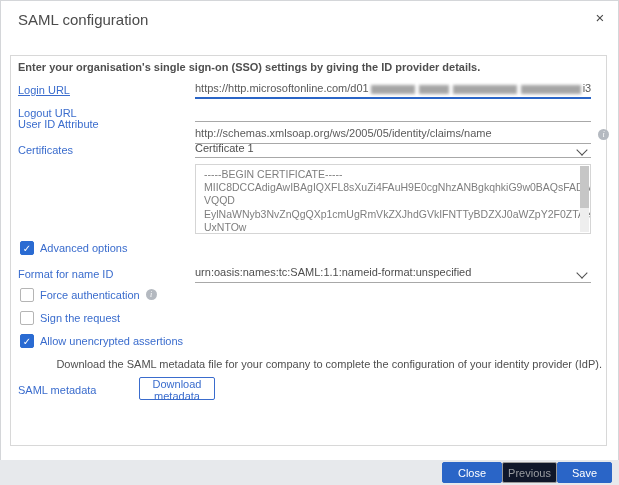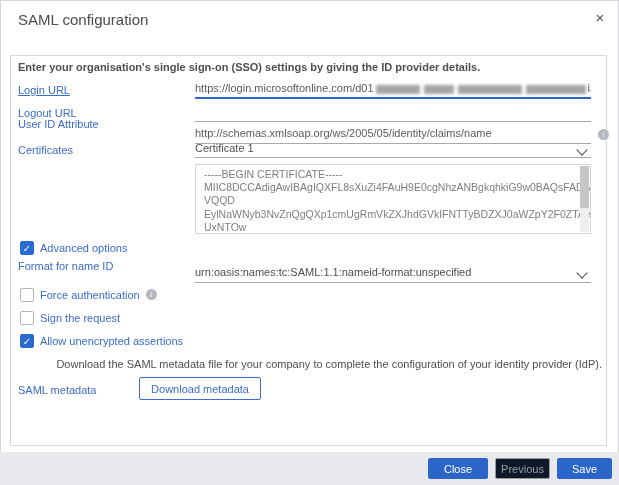--- a/index.html
+++ b/index.html
@@ -37,46 +37,46 @@
   .cert-scrollbar { position:absolute; right:1px; top:1px; bottom:1px; width:9px; background:#eeeeee; }
   .cert-thumb { position:absolute; left:0; top:0; width:9px; height:42px; background:#c6c6c6; }
   .cbrow { left:9px; display:flex; align-items:center; gap:6px; height:15px; }
   .checkbox { width:14px; height:14px; border:1px solid #b5b5b5; border-radius:2px;
     background:#fff; color:#fff; font-size:10px; line-height:13px; text-align:center; flex:none; }
   .checkbox.on { background:#2a6bd2; border-color:#2a6bd2; }
   .checkbox:not(.on) .mark { visibility:hidden; }
   .cblabel { font-size:11px; color:#3a6ccd; }
   .dl-desc { left:7px; top:302px; width:584px; font-size:11px; color:#4f4f4f;text-align:right; }
   .meta-label { left:7px; top:328px; }
-  .dl-btn { left:128px; top:321px; width:122px; height:23px; background:#fff;
+  .dl-btn { left:128px; top:321px; width:76px; height:23px; background:#fff;
     border:1px solid #3a6ccd; border-radius:2px; color:#3a6ccd; font-size:11px;
     font-family:"Liberation Sans", sans-serif; cursor:pointer; }
-  .footer { position:absolute; left:0; right:0; bottom:0; height:33px; background:#e7e9ec;
-    display:flex; justify-content:flex-end; align-items:center; gap:7px; padding-right:7px; }
+  .footer { position:absolute; left:0; right:0; bottom:0; height:25px; background:#e7e9ec;
+    display:flex; justify-content:flex-end; align-items:center; padding-right:7px; }
   .btn { height:21px; border-radius:2px; font-size:11px; font-family:"Liberation Sans", sans-serif;
     cursor:pointer; }
   .btn.primary { background:#2a65c7; border:1px solid #2a65c7; color:#fff; }
   .btn.close-w { width:60px; } .btn.small { width:55px; }
   .btn.secondary { background:#0f172a; border:1px solid #9a9a9a; color:#9a9da1; }
 </style>
 </head>
 <body>
 
 <div class="dialog">
 
   <div class="title">SAML configuration</div>
   <div class="close-btn">×</div>
 
   <div class="content-box">
 
     <div class="intro">Enter your organisation's single sign-on (SSO) settings by giving the ID provider details.</div>
 
     <div class="flabel" style="left:7px; top:28px;text-decoration:underline;">Login URL</div>
     <div class="field focused" style="top:26px;">
-      <span>https://login.microsoftonline.com/d01</span><span class="redact r1"></span><span class="redact r2"></span><span class="redact r3"></span><span class="redact r4"></span><span>i35/saml2</span>
+      <span>https://http.microsoftonline.com/d01</span><span class="redact r1"></span><span class="redact r2"></span><span class="redact r3"></span><span class="redact r4"></span><span>i35/saml2</span>
     </div>
 
     <div class="flabel" style="left:7px; top:51px;">Logout URL</div>
     <div class="field" style="top:49px;"></div>
 
     <div class="flabel" style="left:7px; top:62px;">User ID Attribute</div>
     <div class="field" style="top:71px;">http://schemas.xmlsoap.org/ws/2005/05/identity/claims/name</div>
     <span class="info-icon" style="left:587px; top:73px;">i</span>
 
     <div class="flabel" style="left:7px; top:88px;">Certificates</div>
@@ -94,21 +94,21 @@
       <div class="cert-scrollbar">
         <div class="cert-thumb"></div>
       </div>
     </div>
 
     <div class="cbrow" style="top:184px;">
       <span class="checkbox on"><span class="mark">✓</span></span>
       <span class="cblabel">Advanced options</span>
     </div>
 
-    <div class="flabel" style="left:7px; top:204px;">Format for name ID</div>
+    <div class="flabel" style="left:7px; top:212px;">Format for name ID</div>
     <div class="field select" style="top:210px;">urn:oasis:names:tc:SAML:1.1:nameid-format:unspecified</div>
     <span class="chevron" style="left:567px; top:213px;"></span>
 
     <div class="cbrow" style="top:231px;">
       <span class="checkbox"><span class="mark">✓</span></span>
       <span class="cblabel">Force authentication</span>
       <span class="info-icon">i</span>
     </div>
 
     <div class="cbrow" style="top:254px;">

